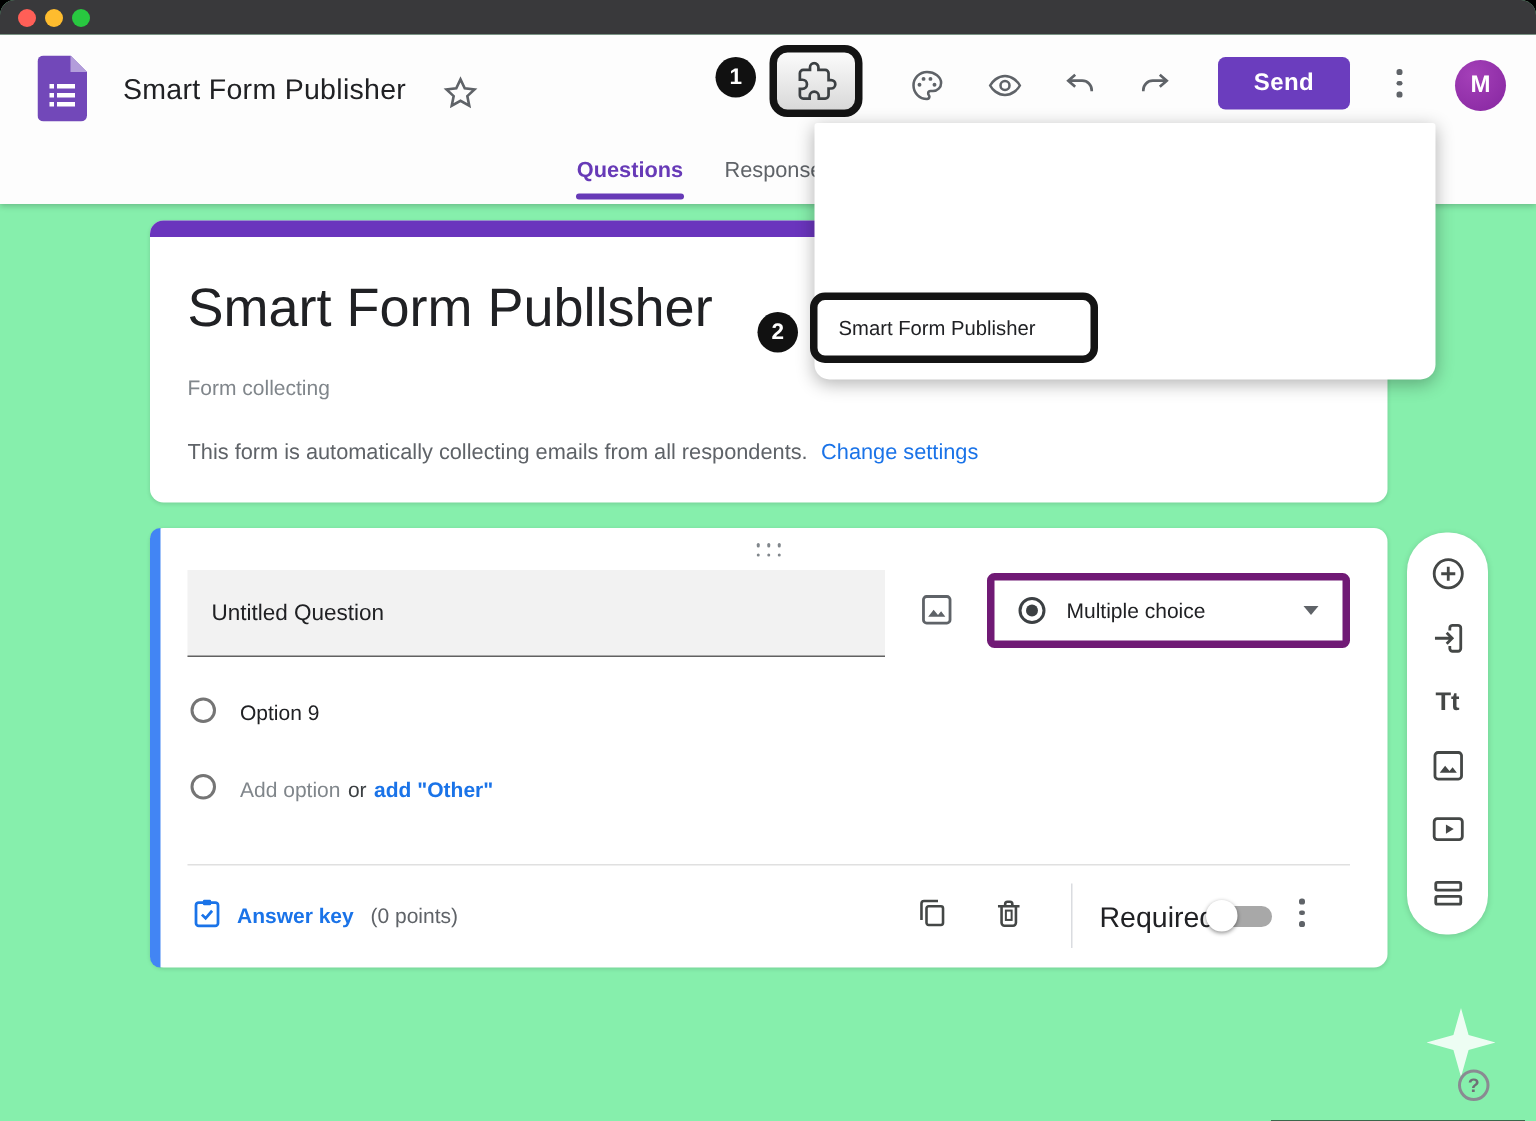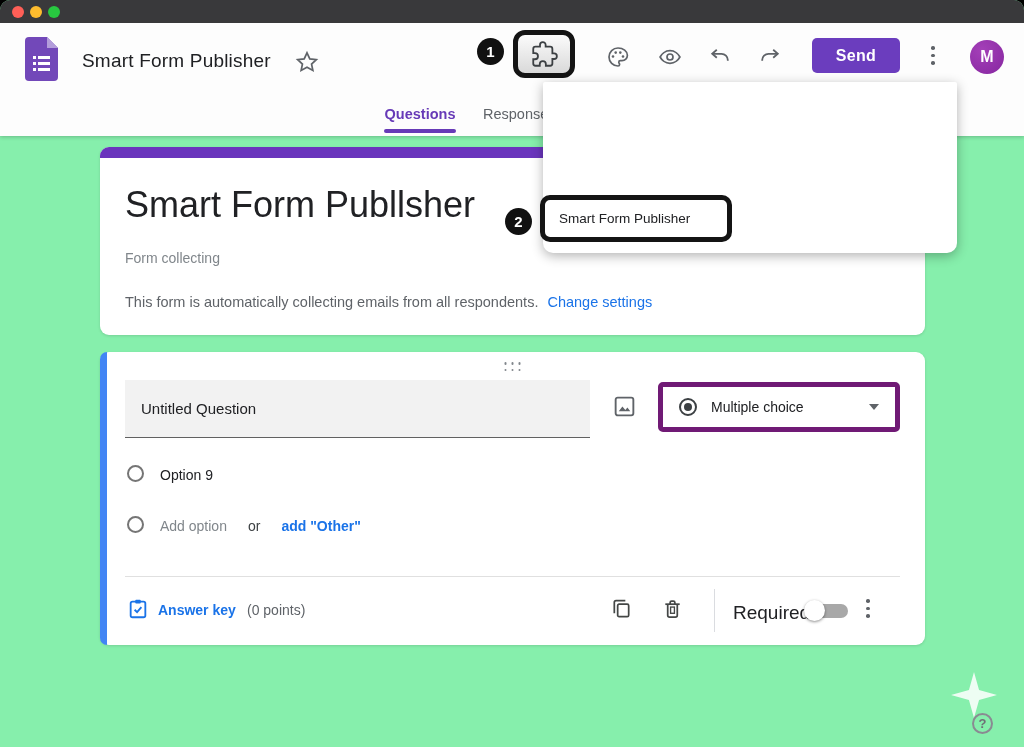--- a/index.html
+++ b/index.html
@@ -61,21 +61,21 @@
   .mc-select{position:absolute;left:558px;top:30px;width:242px;height:50px;border:5px solid #701a75;border-radius:5px;background:#fff;display:flex;align-items:center;}
   .mc-radio{margin-left:16px;width:18px;height:18px;border:2px solid #3c4043;border-radius:50%;position:relative;}
   .mc-radio i{position:absolute;left:3px;top:3px;width:8px;height:8px;border-radius:50%;background:#3c4043;}
   .mc-label{margin-left:14px;font-size:14px;color:#202124;}
   .mc-caret{position:absolute;right:16px;width:0;height:0;border-left:5px solid transparent;border-right:5px solid transparent;border-top:6px solid #5f6368;}
   .radio{position:absolute;width:17px;height:17px;border:2px solid #757575;border-radius:50%;}
   .r1{left:27px;top:113px;}
   .r2{left:27px;top:164px;}
   .opt1{position:absolute;left:60px;top:115px;font-size:14px;color:#202124;}
   .addopt{position:absolute;left:60px;top:166px;font-size:14px;color:#80868b;}
-  .addopt .or{color:#3c4043;margin:0 21px;}
+  .addopt .or{color:#3c4043;margin:0 5px;}
   .addopt .other{color:#1a73e8;font-weight:600;}
   .q-divider{position:absolute;left:25px;top:224px;width:775px;height:1px;background:#e0e0e0;}
   .akey-icon{position:absolute;left:27px;top:246px;width:22px;height:22px;color:#1a73e8;}
   .akey-text{position:absolute;left:58px;top:250px;font-size:14px;font-weight:600;color:#1a73e8;}
   .points{position:absolute;left:147px;top:250px;font-size:14px;color:#5f6368;}
   .q-copy{position:absolute;left:510px;top:245px;width:23px;height:23px;color:#444746;}
   .q-trash{position:absolute;left:561px;top:245px;width:23px;height:23px;color:#444746;}
   .q-vdiv{position:absolute;left:614px;top:237px;width:1px;height:43px;background:#dadce0;}
   .req-label{position:absolute;left:633px;top:250px;font-size:19px;color:#202124;}
   .toggle{position:absolute;left:704px;top:247px;width:46px;height:22px;}
@@ -229,20 +229,43 @@
       <span class="track"></span>
         <span class="knob"></span>
     </div>
     <div class="dots-v q-dots">
         <i></i>
         <i></i>
         <i></i>
       </div>
   </div>
 
+  <div class="side-toolbar">
+    <svg class="st-icon" viewBox="0 0 24 24">
+      <circle cx="12" cy="12" r="9" fill="none" stroke="#444746" stroke-width="1.8"></circle>
+      <path d="M12 7.5v9M7.5 12h9" stroke="#444746" stroke-width="1.8"></path>
+    </svg>
+    <svg class="st-icon" viewBox="0 0 24 24">
+      <path d="M13 7V5.5A1.8 1.8 0 0 1 14.8 3.7h3.4A1.8 1.8 0 0 1 20 5.5v13a1.8 1.8 0 0 1-1.8 1.8h-3.4A1.8 1.8 0 0 1 13 18.5V17" fill="none" stroke="#444746" stroke-width="1.8"></path>
+      <path d="M3.5 12h11M11 8.5 14.5 12 11 15.5" fill="none" stroke="#444746" stroke-width="1.8"></path>
+    </svg>
+    <div class="st-icon tt">Tt</div>
+    <svg class="st-icon" viewBox="0 0 24 24">
+      <rect x="3.5" y="3.5" width="17" height="17" rx="2" fill="none" stroke="#444746" stroke-width="1.8"></rect>
+      <path d="M6.5 16.5l3.5-4.5 2.8 3.4 2-2.4 2.7 3.5z" fill="#444746"></path>
+    </svg>
+    <svg class="st-icon" viewBox="0 0 24 24">
+      <rect x="3" y="5.5" width="18" height="13.5" rx="2" fill="none" stroke="#444746" stroke-width="1.8"></rect>
+      <path d="M10.5 9.2l5 3-5 3z" fill="#444746"></path>
+    </svg>
+    <svg class="st-icon" viewBox="0 0 24 24">
+      <rect x="4" y="5" width="16" height="5" rx="1" fill="none" stroke="#444746" stroke-width="1.8"></rect>
+      <rect x="4" y="14" width="16" height="5" rx="1" fill="none" stroke="#444746" stroke-width="1.8"></rect>
+    </svg>
+  </div>
 
   <div class="dropdown"></div>
   <div class="menu-box">
     <span>Smart Form Publisher</span>
   </div>
   <div class="badge badge2">2</div>
 
   <div class="sparkle"></div>
   <div class="help">?</div>
 

